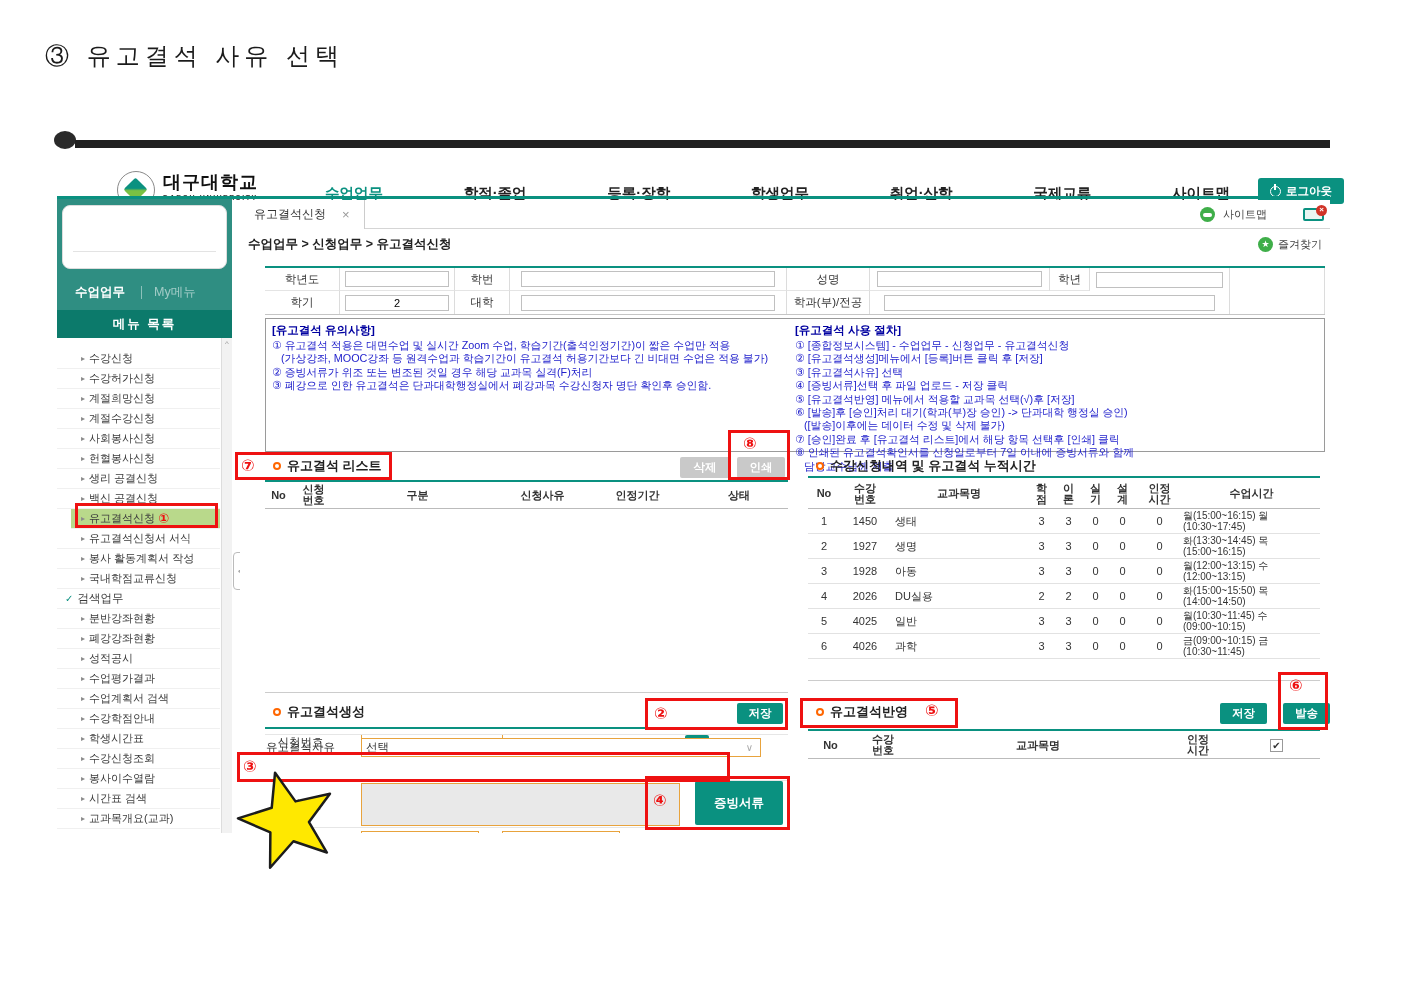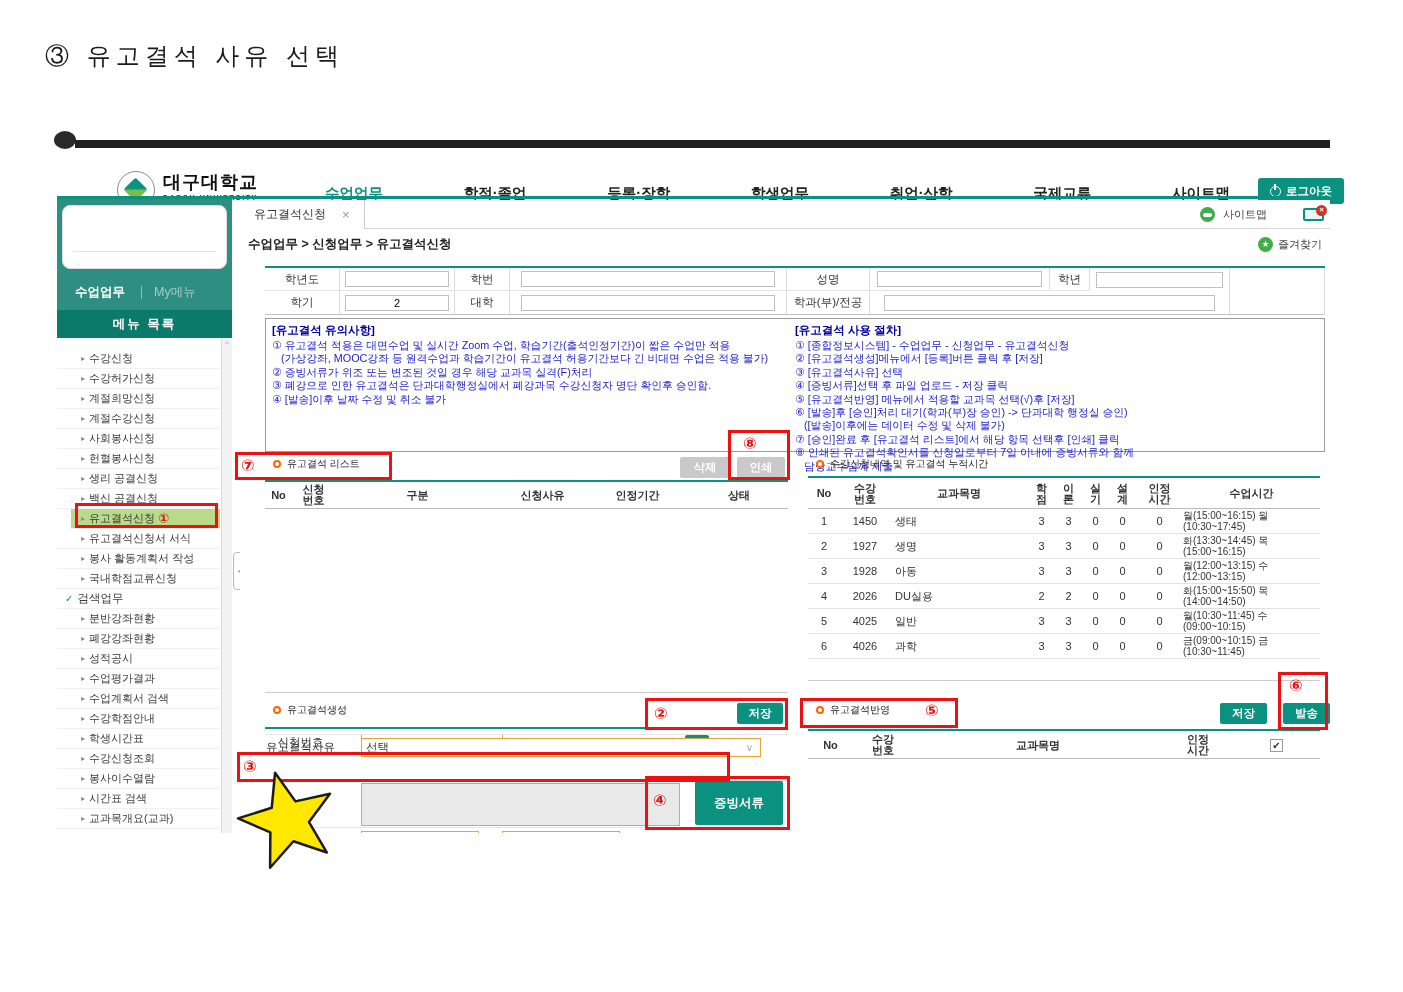--- a/index.html
+++ b/index.html
@@ -65,21 +65,21 @@
   .fcell input{width:92%;height:16px;border:1px solid #c0c0c0;font-size:11px;text-align:center;font-family:inherit;}
   .fcell.wide{grid-column:span 3;}
   
   .notice-box{position:absolute;left:25px;top:118px;width:1060px;height:134px;border:1px solid #9a9a9a;padding:4px 6px;display:flex;}
   .ncol{width:50%;}
   .ncol .ntitle{font-size:11.5px;font-weight:bold;color:#0000a0;margin-bottom:1px;}
   .nline{font-size:10.8px;color:#2222cc;line-height:13.4px;white-space:pre-wrap;}
   
   .sec-title{position:absolute;display:flex;align-items:center;gap:6px;}
   .bullet{width:8px;height:8px;border:2.5px solid #f60;border-radius:50%;display:inline-block;background:#fff;}
-  .sec-title .txt{font-size:10px;font-weight:normal;color:#222;}
+  .sec-title .txt{font-size:13px;font-weight:bold;color:#222;}
   .btn{position:absolute;height:21px;border-radius:2px;color:#fff;font-size:11.5px;font-weight:bold;display:flex;align-items:center;justify-content:center;cursor:pointer;}
   .btn.teal{background:#0a9180;}
   .btn.gray{background:#c9c9c9;}
   .tline{position:absolute;height:2px;background:#0a9180;}
   
   .thead{display:grid;}
   .thead .th{border-bottom:1px solid #bbb;display:flex;align-items:center;justify-content:center;font-size:11px;font-weight:bold;color:#333;white-space:pre-line;line-height:11px;text-align:center;}
   .abs-grid{grid-template-columns:27px 43px 165px 85px 105px 98px;}
   .enr-grid{grid-template-columns:32px 50px 138px 27px 27px 27px 27px 47px 137px;}
   .app-grid{grid-template-columns:45px 60px 250px 70px 1fr;}
@@ -311,21 +311,20 @@
       </div>
 
       <div class="notice-box">
         <div class="ncol">
           <div class="ntitle">[유고결석 유의사항]</div>
           <div id="notice-left-lines">
               <div class="nline">① 유고결석 적용은 대면수업 및 실시간 Zoom 수업, 학습기간(출석인정기간)이 짧은 수업만 적용</div>
               <div class="nline">   (가상강좌, MOOC강좌 등 원격수업과 학습기간이 유고결석 허용기간보다 긴 비대면 수업은 적용 불가)</div>
               <div class="nline">② 증빙서류가 위조 또는 변조된 것일 경우 해당 교과목 실격(F)처리</div>
               <div class="nline">③ 폐강으로 인한 유고결석은 단과대학행정실에서 폐강과목 수강신청자 명단 확인후 승인함.</div>
-              <div class="nline">④ [발송]이후 날짜 수정 및 취소 불가</div>
             </div>
         </div>
         <div class="ncol">
           <div class="ntitle">[유고결석 사용 절차]</div>
           <div id="notice-right-lines">
               <div class="nline">① [종합정보시스템] - 수업업무 - 신청업무 - 유고결석신청</div>
               <div class="nline">② [유고결석생성]메뉴에서 [등록]버튼 클릭 후 [저장]</div>
               <div class="nline">③ [유고결석사유] 선택</div>
               <div class="nline">④ [증빙서류]선택 후 파일 업로드 - 저장 클릭</div>
               <div class="nline">⑤ [유고결석반영] 메뉴에서 적용할 교과목 선택(√)후 [저장]</div>

